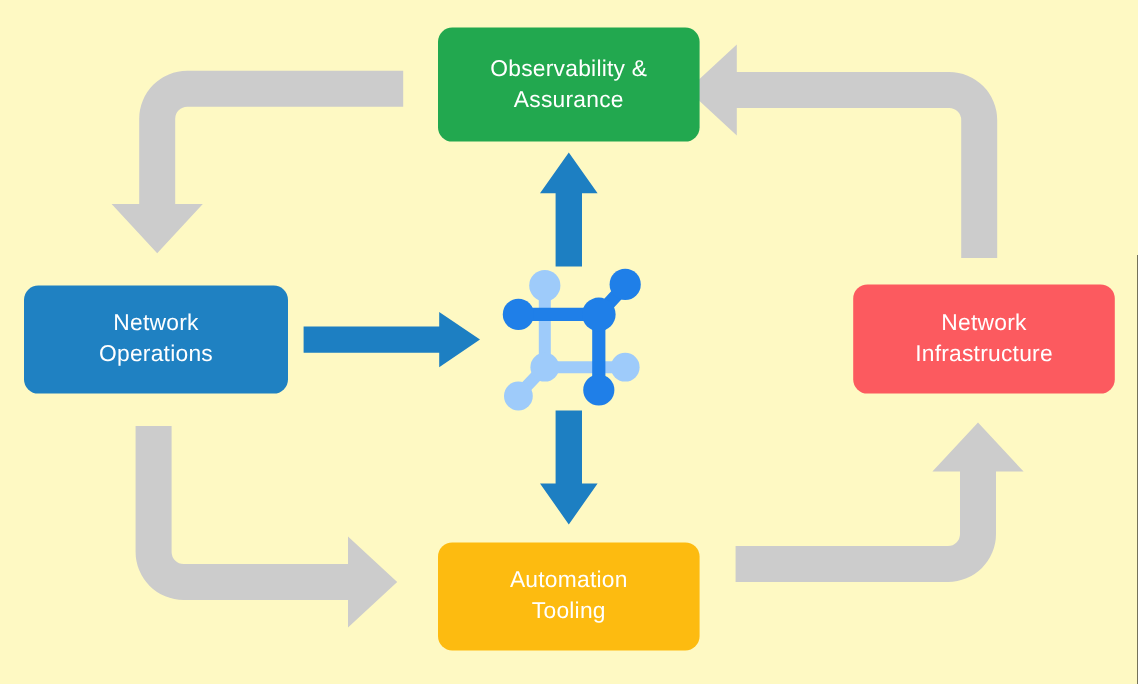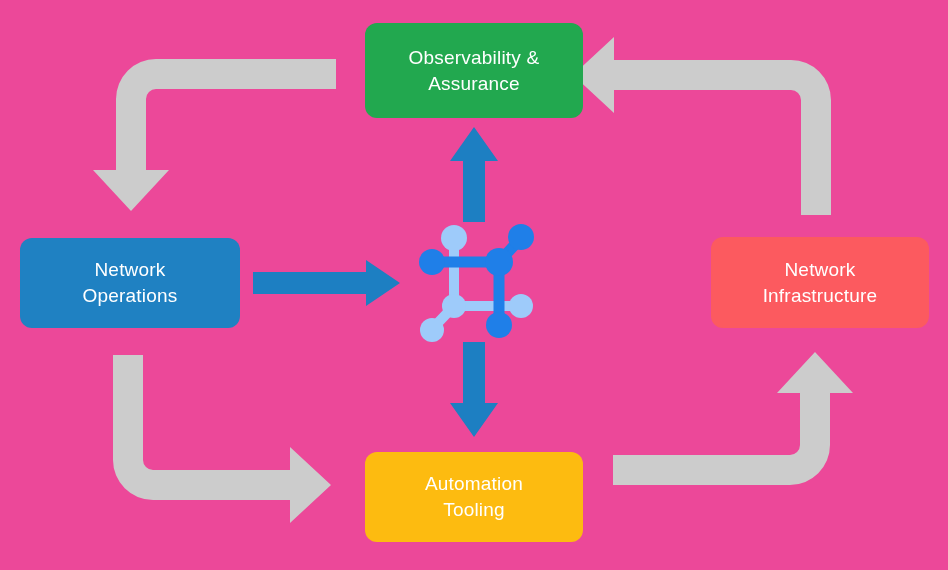--- a/index.html
+++ b/index.html
@@ -4,21 +4,21 @@
 <style>
   html, body {
     margin: 0;
     padding: 0;
     background: #000000;
   }
   #canvas {
     position: relative;
     width: 948px;
     height: 570px;
-    background: #ec4899;
+    background: #fef9c3;
     overflow: hidden;
     font-family: "Liberation Sans", sans-serif;
   }
   #svg-layer {
     position: absolute;
     left: 0;
     top: 0;
     width: 948px;
     height: 570px;
   }

